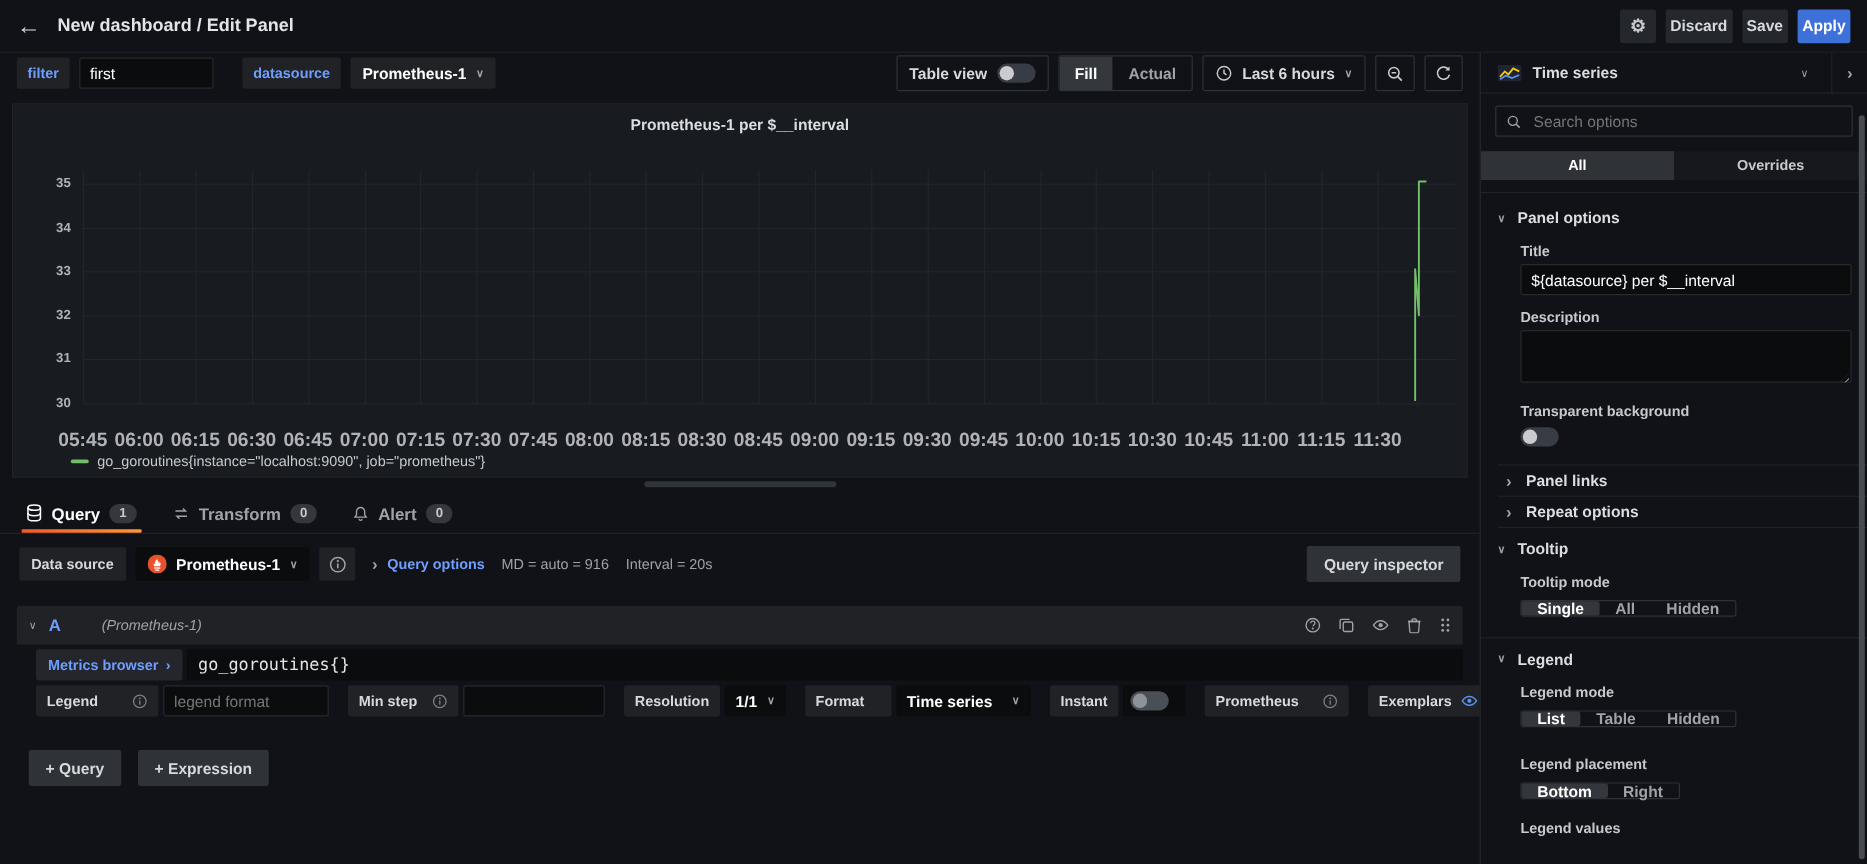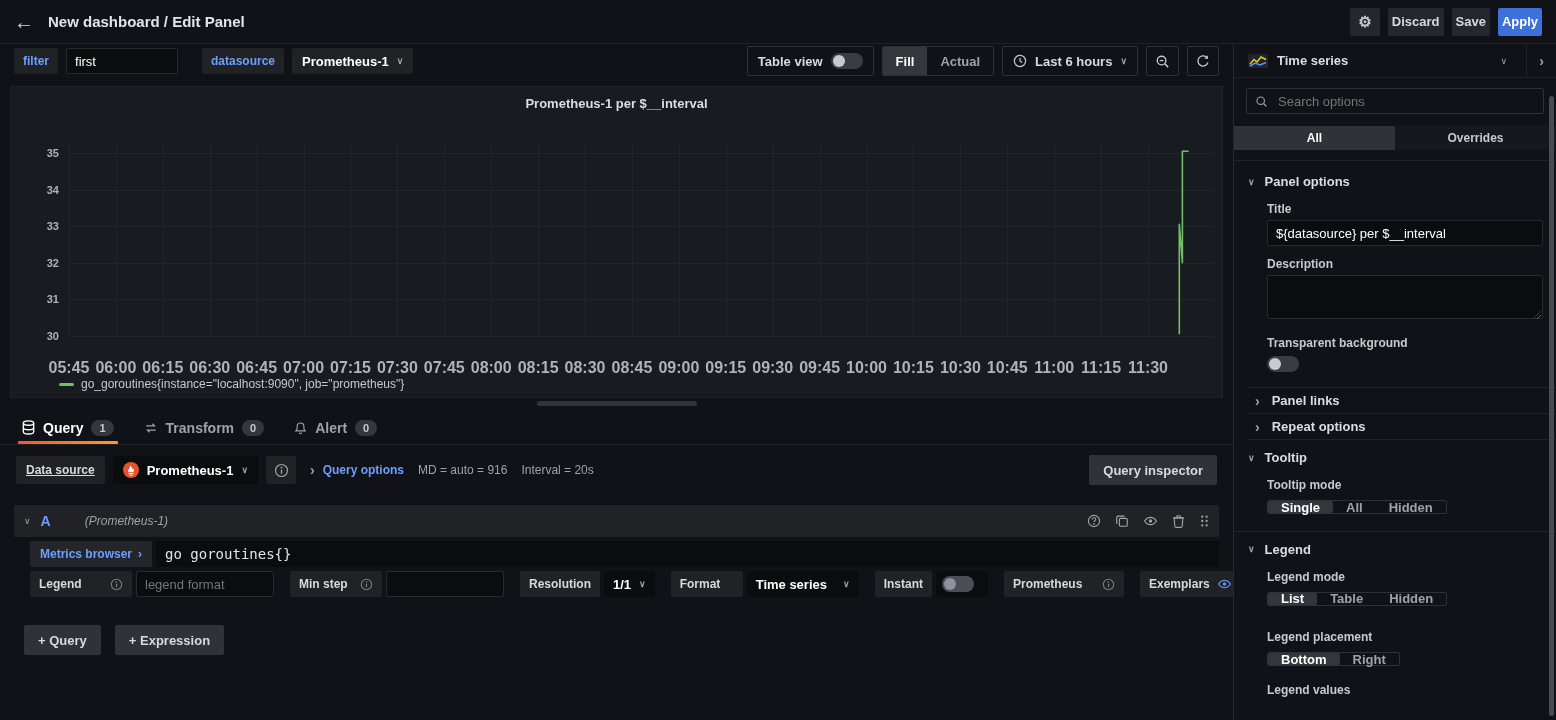--- a/index.html
+++ b/index.html
@@ -79,21 +79,21 @@
   .tabs-row { margin-top:5px; height:34px; display:flex; gap:30px; padding-left:22px; border-bottom:1px solid #202226; }
   .tab { display:flex; align-items:center; gap:8px; font-size:14px; font-weight:600; color:#9fa2a8; position:relative; cursor:pointer; }
   .tab .ticon { display:flex; color:inherit; }
   .tab.active { color:#fff; }
   .tab.active::after { content:""; position:absolute; left:-4px; right:-4px; bottom:0; height:3px;
     background:linear-gradient(90deg,#f05a28,#ff9830); border-radius:1px; }
   .badge { background:#34373e; color:#c8c9cc; border-radius:9px; font-size:11px; font-weight:600; padding:2px 8px; }
 
   
   .ds-row { margin-top:10px; height:30px; display:flex; align-items:center; gap:8px; padding:0 16px; }
-  .gray-chip { background:#202226; color:#d8d9dd; font-size:12px; font-weight:600; height:28px; padding:0 10px; display:flex; align-items:center; border-radius:2px;text-decoration:underline; }
+  .gray-chip { background:#202226; color:#d8d9dd; font-size:12px; font-weight:600; height:28px; padding:0 10px; display:flex; align-items:center; border-radius:2px; }
   .ds-select { background:#0b0c0e; border-radius:2px; height:28px; display:flex; align-items:center; gap:8px; padding:0 10px; color:#fff; font-weight:600; cursor:pointer; }
   .icon-btn { width:30px; height:28px; background:#202226; border-radius:2px; display:flex; align-items:center; justify-content:center; color:#9fa2a8; cursor:pointer; }
   .qo-link { color:#6e9fff; font-size:12px; font-weight:700; cursor:pointer; }
   .qo-meta { color:#9fa2a8; font-size:12px; }
   .inspector-btn { margin-left:auto; background:#2f3338; border-radius:2px; height:30px; padding:0 14px; display:flex; align-items:center; color:#d8d9dd; font-weight:700; cursor:pointer; }
 
   
   .query-card { margin:20px 14px 0 14px; }
   .q-head { height:32px; background:#202226; display:flex; align-items:center; gap:10px; padding:0 10px; border-radius:2px 2px 0 0; }
   .q-ref { color:#6e9fff; font-weight:700; font-size:14px; }

